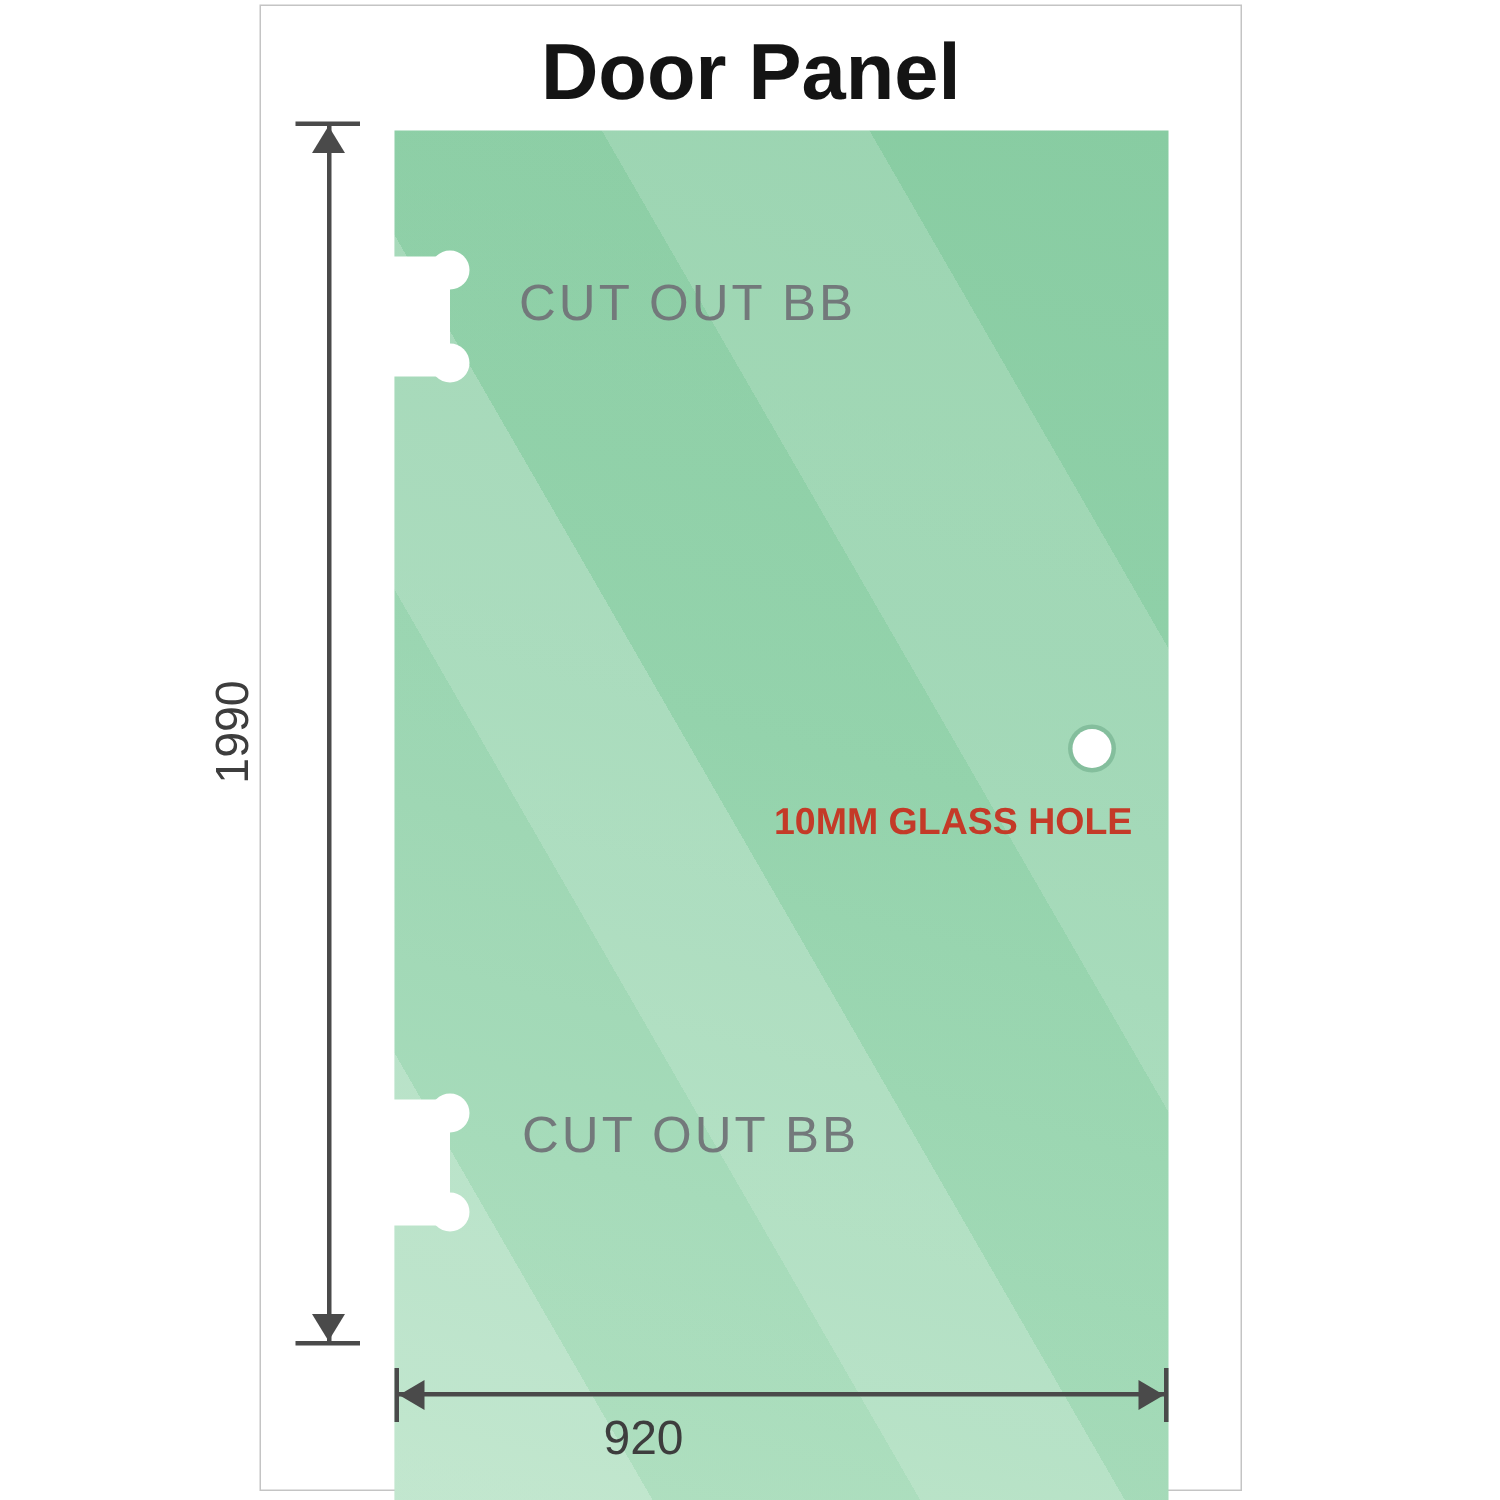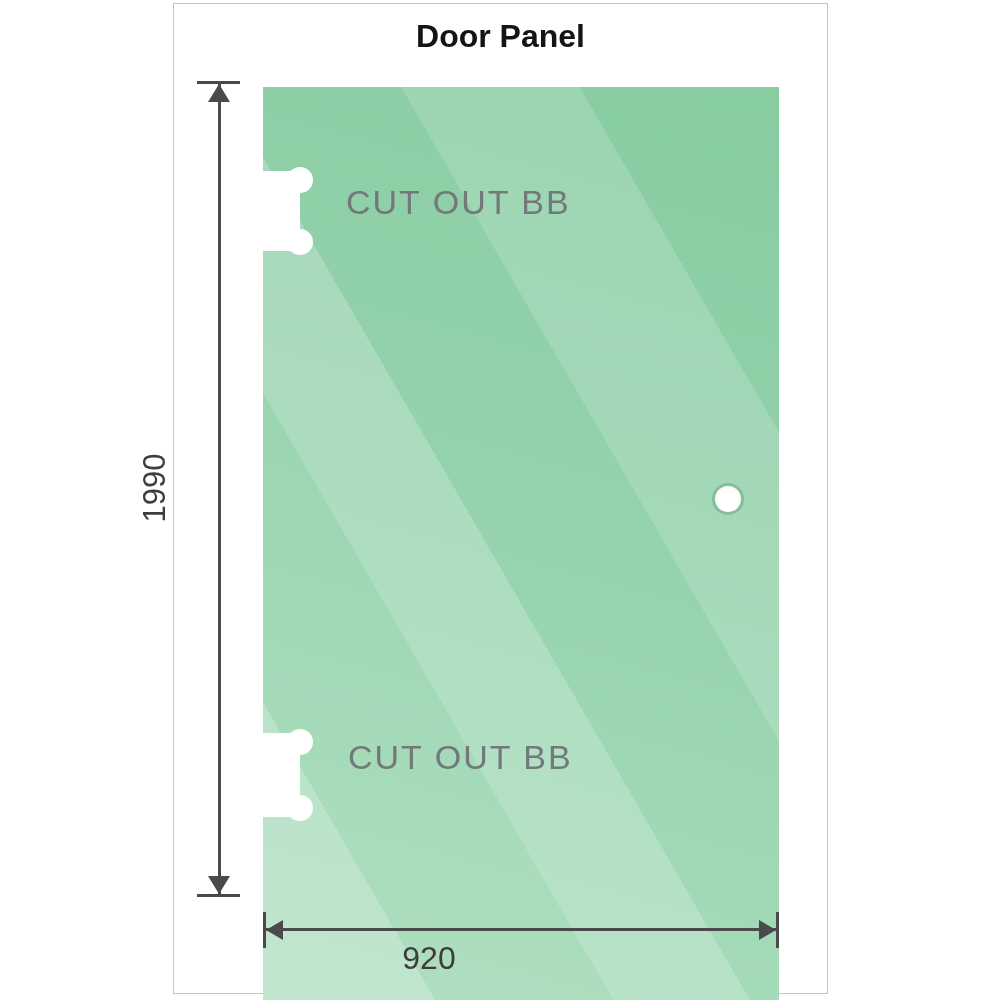--- a/index.html
+++ b/index.html
@@ -7,21 +7,21 @@
   .canvas { position:relative; width:1000px; height:1000px; background:#ffffff; overflow:hidden; }
 
   
   .frame {
     position:absolute; left:173px; top:3px; width:655px; height:991px;
     background:#ffffff; border:1px solid #c4c4c4;
   }
 
   .title {
     position:absolute; top:14px; left:0; width:100%;
-    text-align:center; font-size:32px; font-weight:bold; color:#141414;
+    text-align:center; font-size:53px; font-weight:bold; color:#141414;
     letter-spacing:0px;
   }
 
   
   .panel {
     position:absolute; left:89px; top:83px; width:516px; height:924px;
     background:
       linear-gradient(60deg,
         rgba(255,255,255,0.30) 0%,  rgba(255,255,255,0.30) 17%,
         rgba(255,255,255,0.10) 17%, rgba(255,255,255,0.10) 34%,
@@ -129,20 +129,21 @@
       <div class="cutout-label cutout-label-1">CUT OUT BB</div>
 
       <div class="cutout cutout-2">
         <div class="cutout-rect"></div>
         <div class="knob top"></div>
         <div class="knob bottom"></div>
       </div>
       <div class="cutout-label cutout-label-2">CUT OUT BB</div>
 
       <div class="glass-hole"></div>
+      <div class="hole-label">10MM GLASS HOLE</div>
     </div>
 
     <div class="vdim">
       <div class="cap t"></div>
       <div class="cap b"></div>
       <div class="line"></div>
       <div class="arr-up"></div>
       <div class="arr-down"></div>
       <div class="dim-label">1990</div>
     </div>

